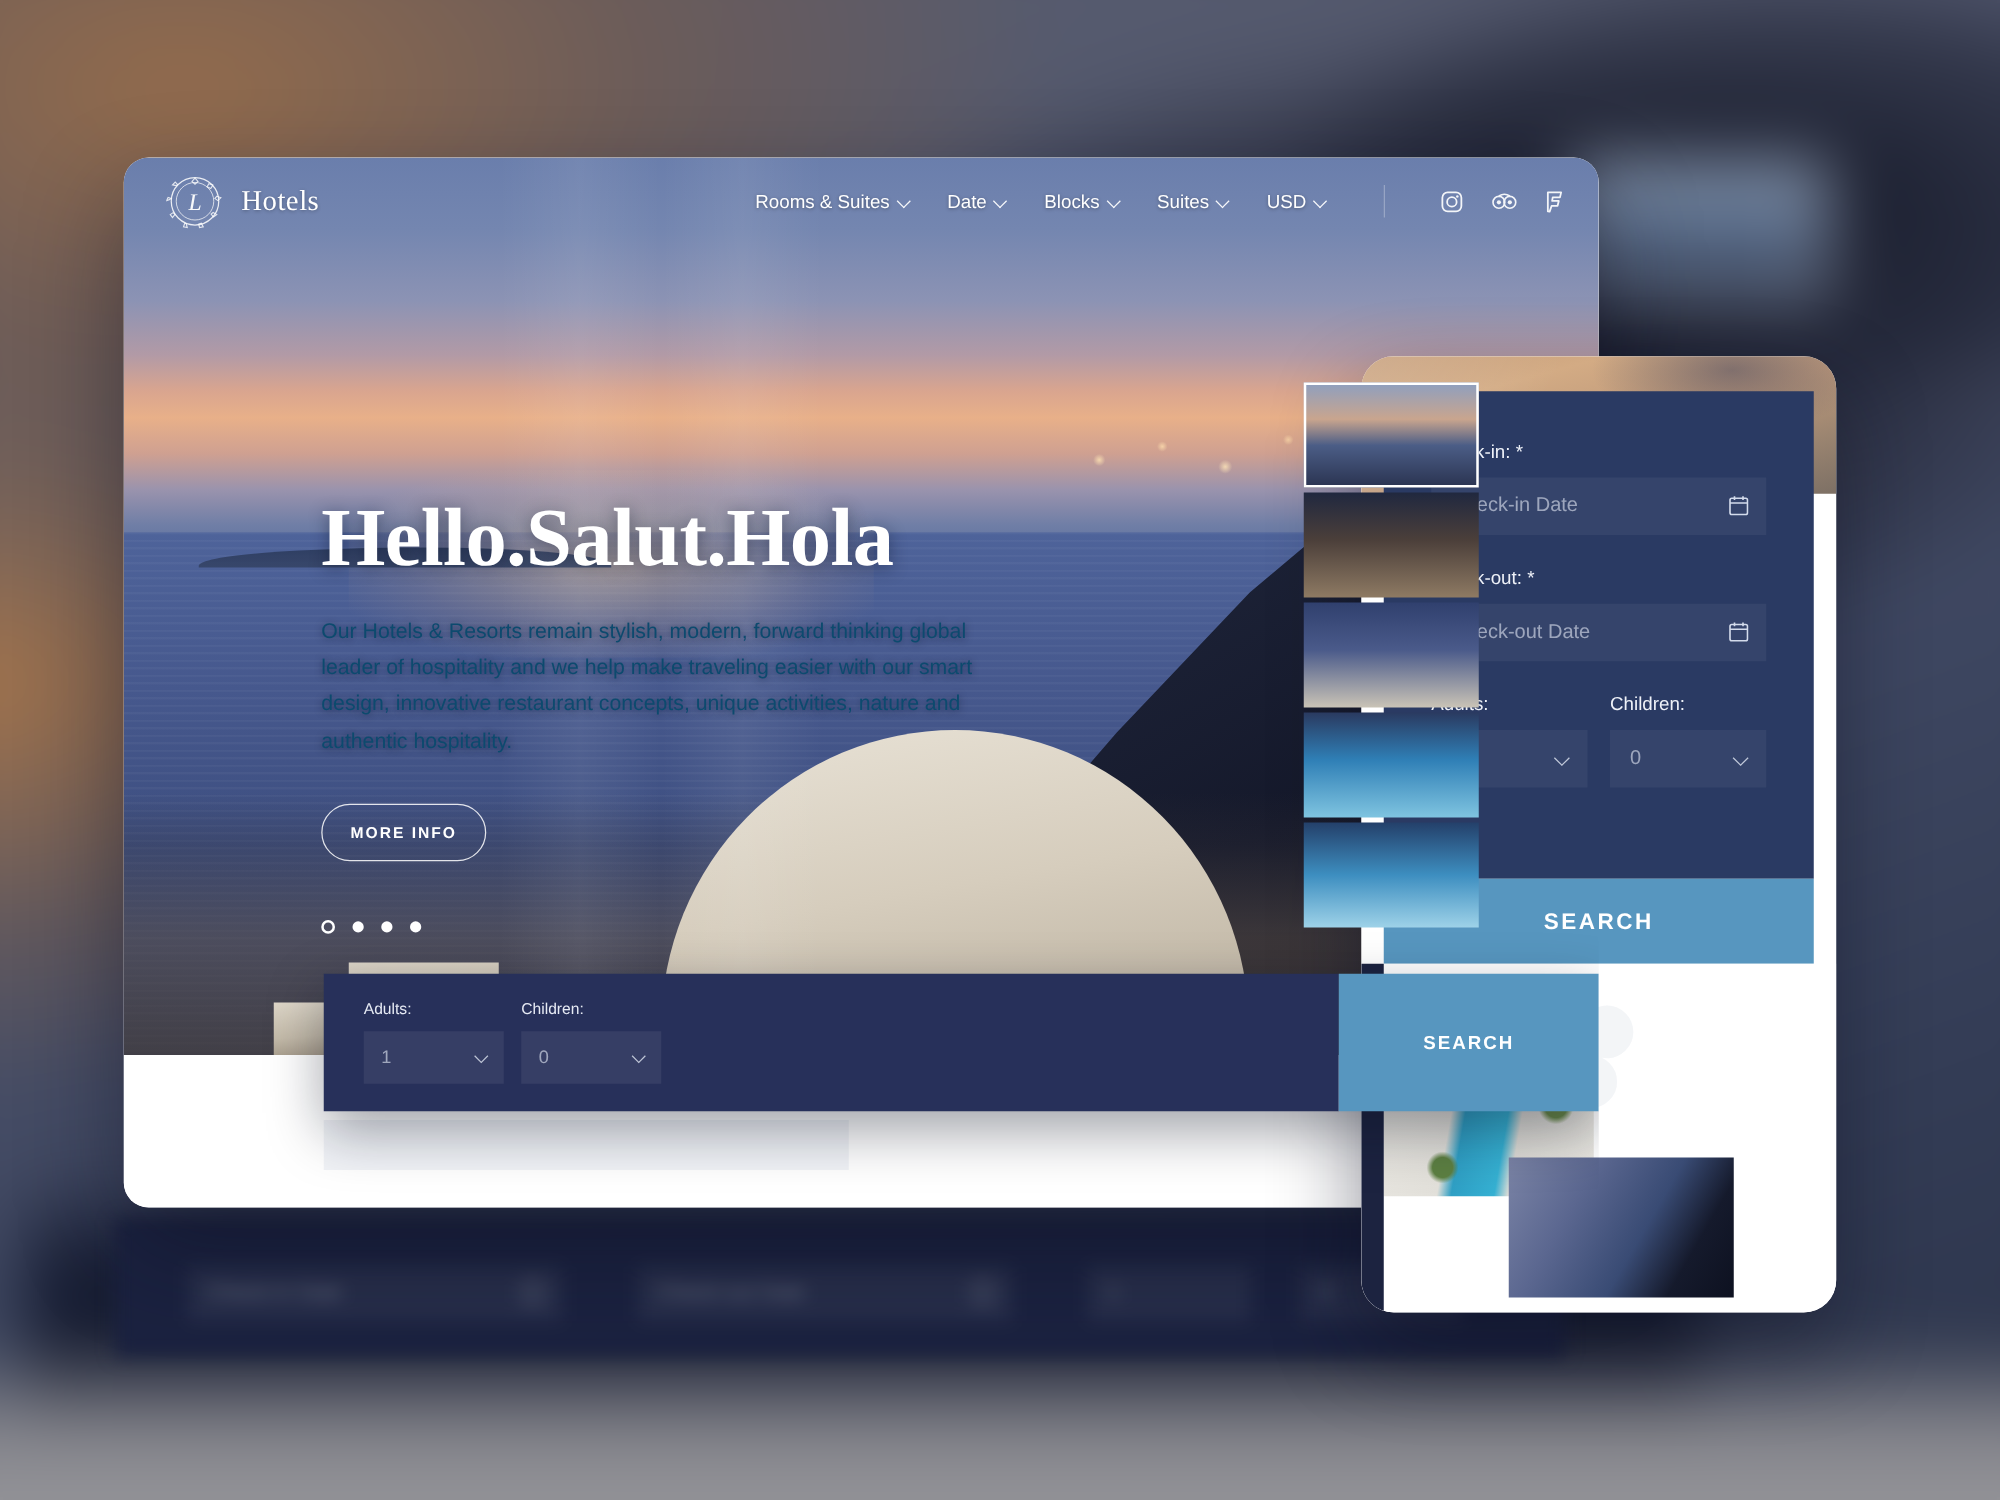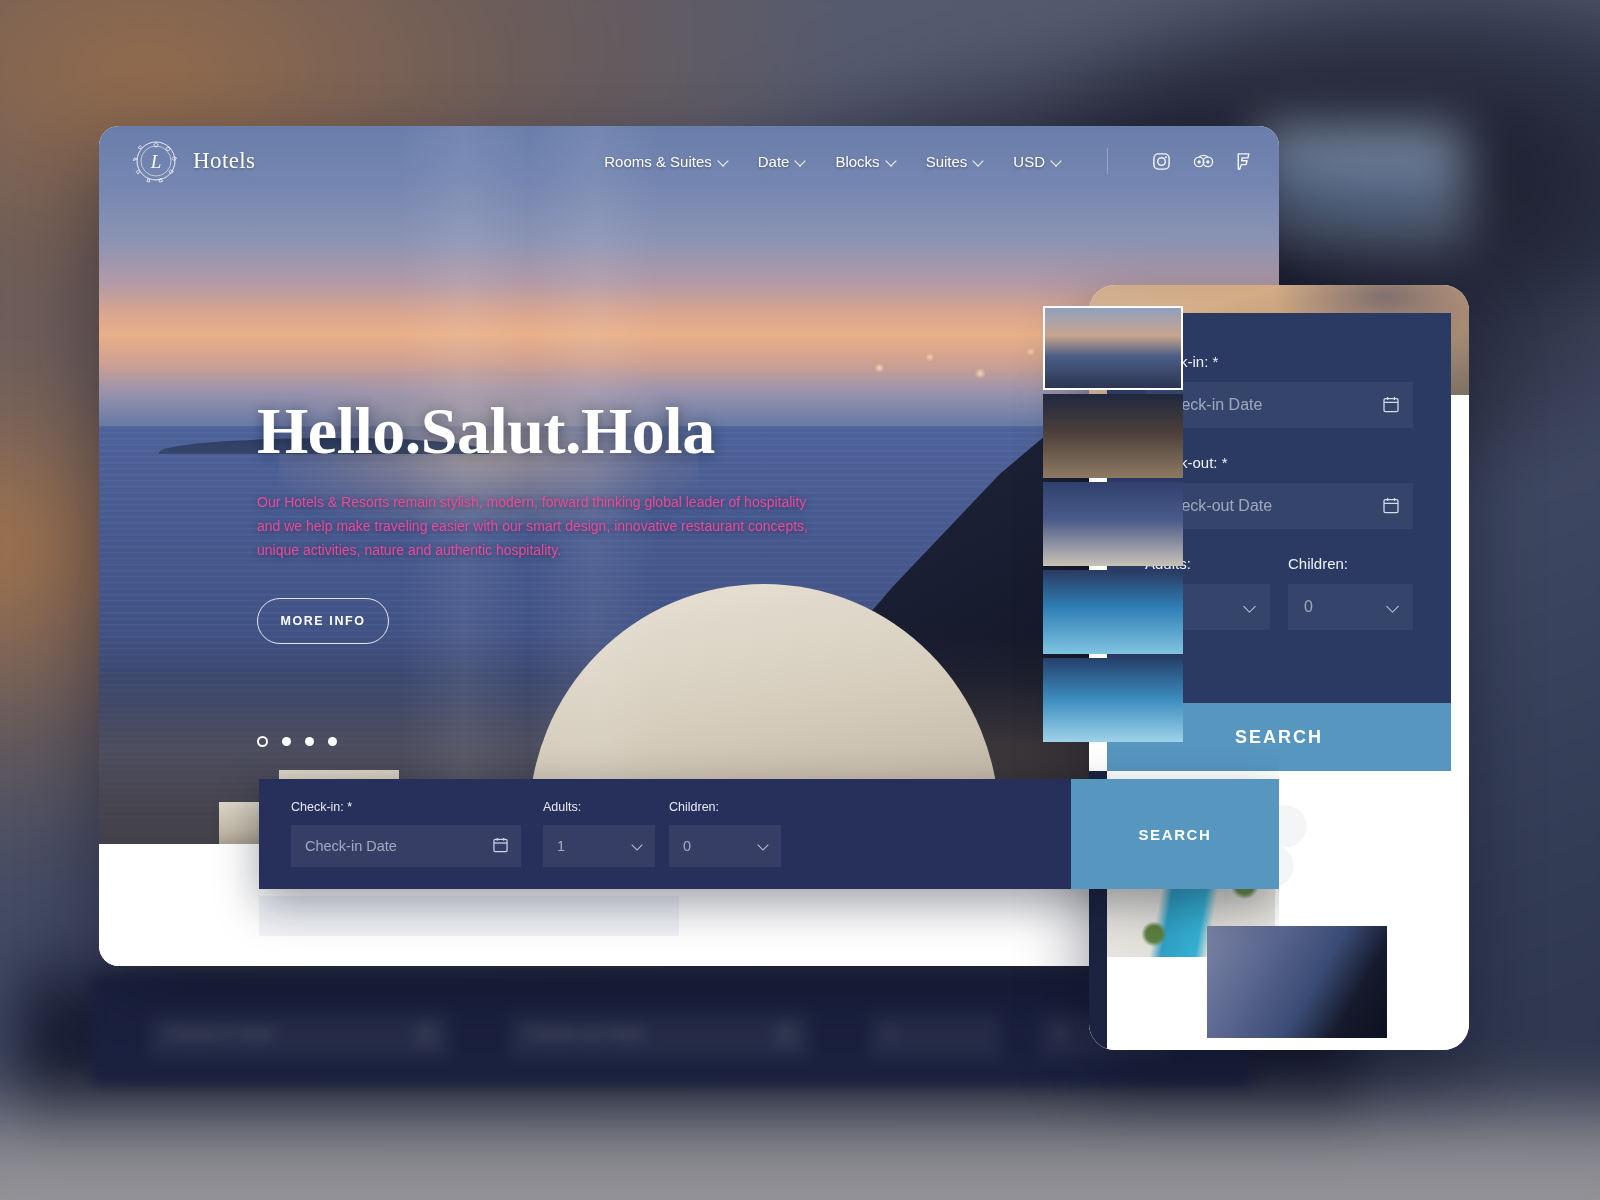--- a/index.html
+++ b/index.html
@@ -184,21 +184,21 @@
   .soc { width: 19px; height: 19px; cursor: pointer; opacity: .92; }
 
   
   .hero-copy { position: absolute; left: 158px; top: 232px; width: 560px; z-index: 11; margin-top: 40px; }
   .hero-title {
     font-family: "Liberation Serif", serif;
     color: #fff; font-size: 66px; line-height: 1; letter-spacing: -.5px;
     text-shadow: 0 2px 14px rgba(12,18,40,0.45);
   }
   .hero-sub {
-    margin-top: 26px; color: #ec4899; font-size: 14px; line-height: 1.72;
+    margin-top: 26px; color: #0c4a6e; font-size: 17px; line-height: 1.72;
     text-shadow: 0 1px 6px rgba(12,18,40,0.5);
   }
   .btn-more {
     margin-top: 36px; display: inline-flex; align-items: center; justify-content: center;
     width: 132px; height: 46px; border: 1px solid rgba(255,255,255,0.85);
     border-radius: 26px; color: #fff; font-size: 12.5px; font-weight: bold;
     letter-spacing: 1.6px; cursor: pointer;
   }
 
   
@@ -482,36 +482,20 @@
     </div>
   </div>
 
   <div class="page-white">
     <div class="page-card"></div>
   </div>
 
   <div class="bookbar">
     <div class="bookbar-fields">
 
-      <div class="field date">
-        <div class="field-label">
-          <span>Check-in:</span>
-          <span class="req">*</span>
-        </div>
-        <div class="ctl">
-          <span class="ctl-text">Check-in Date</span>
-          <span class="cal-ico">
-            <svg class="svg-ico" viewBox="0 0 16 17" width="15" height="16">
-              <rect x="1" y="2.6" width="14" height="13" rx="1.4" fill="none" stroke="#cdd6e8" stroke-width="1.3"></rect>
-              <path d="M1 6.4 h14" stroke="#cdd6e8" stroke-width="1.3"></path>
-              <path d="M4.6 1 v3 M11.4 1 v3" stroke="#cdd6e8" stroke-width="1.3"></path>
-            </svg>
-          </span>
-        </div>
-      </div>
 
 
       <div class="field num">
         <div class="field-label">Adults:</div>
         <div class="ctl">
           <span class="ctl-text">1</span>
           <span class="sel-chev"></span>
         </div>
       </div>
 

